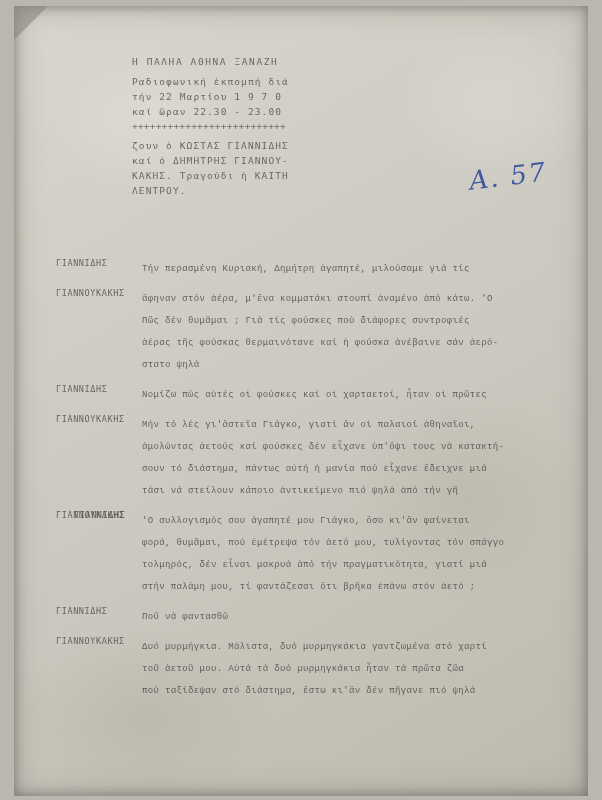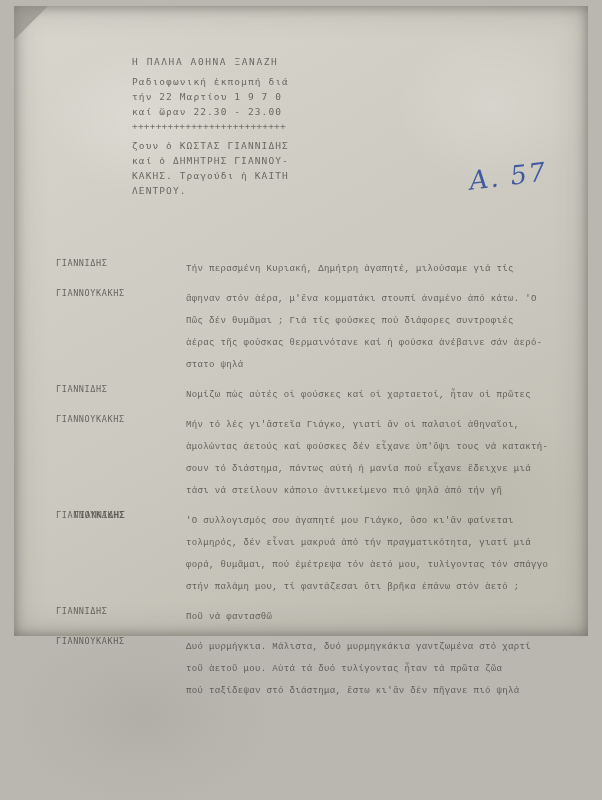--- a/index.html
+++ b/index.html
@@ -14,21 +14,21 @@
     overflow: hidden;
     background: #b9b7b0;
     font-family: "Liberation Sans", sans-serif;
   }
   
   #sheet {
     position: absolute;
     left: 14px;
     top: 6px;
     width: 574px;
-    height: 630px;
+    height: 790px;
     background: linear-gradient(150deg, #d8d6cd 0%, #d2d0c6 25%, #cbc9bf 55%, #c3c1b6 80%, #bdbbb0 100%);
     box-shadow: 0 0 12px rgba(0,0,0,0.35) inset;
   }
   
   .blotch {
     position: absolute;
     border-radius: 50%;
     pointer-events: none;
   }
   .b1 { left: 30px;  top: 40px;  width: 200px; height: 150px; background: radial-gradient(ellipse at center, rgba(255,255,255,0.18), rgba(255,255,255,0) 70%); }
@@ -99,21 +99,20 @@
   #body {
     position: absolute;
     left: 0;
     top: 252px;
     width: 574px;
   }
   .row {
     position: relative;
     display: block;
     margin-bottom: 8px;
-    padding-left: 44px;
   }
   .speaker {
     position: absolute;
     left: 0;
     top: 0;
     width: 120px;
     text-align: left;
     padding-left: 42px;
     box-sizing: border-box;
     font-family: "DejaVu Sans Mono", monospace;
@@ -199,38 +198,38 @@
       </div>
 
       <div class="row">
         <div class="speaker indent">ΓΙΑΝΝΙΔΗΣ</div>
       </div>
 
       <div class="row">
         <div class="speaker">ΓΙΑΝΝΟΥΚΑΚΗΣ</div>
         <div class="lines">
           <div>'Ο συλλογισμός σου ἀγαπητέ μου Γιάγκο, ὅσο κι'ἄν φαίνεται</div>
+          <div>φορά, θυμᾶμαι, πού ἐμέτρεψα τόν ἀετό μου, τυλίγοντας τόν σπάγγο</div>
           <div>τολμηρός, δέν εἶναι μακρυά ἀπό τήν πραγματικότητα, γιατί μιά</div>
-          <div>φορά, θυμᾶμαι, πού ἐμέτρεψα τόν ἀετό μου, τυλίγοντας τόν σπάγγο</div>
           <div>στήν παλάμη μου, τί φαντάζεσαι ὅτι βρῆκα ἐπάνω στόν ἀετό ;</div>
         </div>
       </div>
 
       <div class="row">
         <div class="speaker">ΓΙΑΝΝΙΔΗΣ</div>
         <div class="lines">
           <div>Ποῦ νά φαντασθῶ</div>
         </div>
       </div>
 
       <div class="row">
         <div class="speaker">ΓΙΑΝΝΟΥΚΑΚΗΣ</div>
         <div class="lines">
           <div>Δυό μυρμήγκια. Μάλιστα, δυό μυρμηγκάκια γαντζωμένα στό χαρτί</div>
-          <div>τοῦ ἀετοῦ μου. Αὐτά τά δυό τυλίγοντας ἦταν τά πρῶτα ζῶα</div>
+          <div>τοῦ ἀετοῦ μου. Αὐτά τά δυό μυρμηγκάκια ἦταν τά πρῶτα ζῶα</div>
           <div>πού ταξίδεψαν στό διάστημα, ἔστω κι'ἄν δέν πῆγανε πιό ψηλά</div>
 
         </div>
       </div>
 
     </div>
 
     <div class="edge-shadow"></div>
   </div>
 </div>

